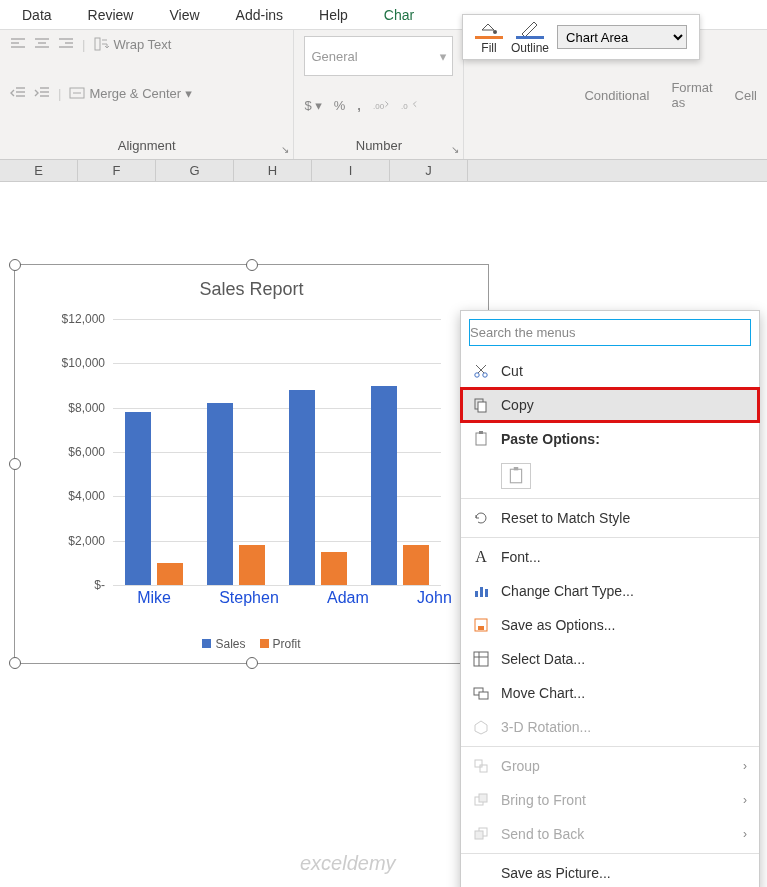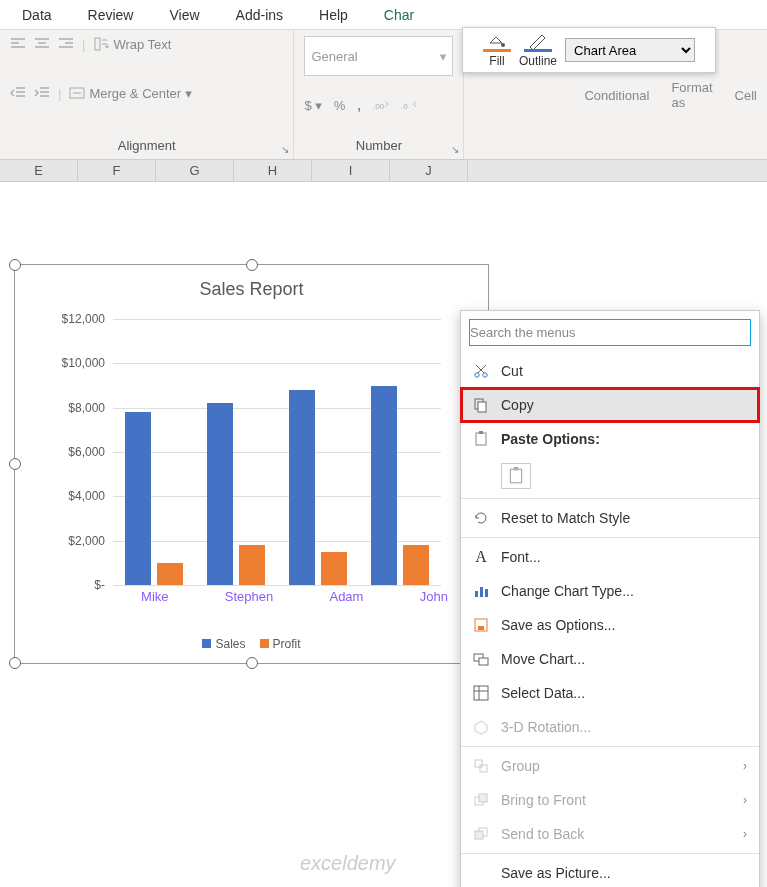--- a/index.html
+++ b/index.html
@@ -14,21 +14,21 @@
 .ribbon { height: 130px; display: flex; background: #f3f2f1; border-bottom: 1px solid #ccc; position: relative; }
 .rgroup { border-right: 1px solid #ddd; padding: 6px 10px 2px 10px; display: flex; flex-direction: column; justify-content: space-between; position: relative; }
 .rgroup-row { display: flex; gap: 8px; align-items: center; color: #888; }
 .rgroup-row .ibtn { display: flex; align-items: center; gap: 4px; font-size: 13px; color: #888; }
 .rgroup-title { text-align: center; color: #555; font-size: 13px; margin-top: 4px; padding-bottom: 4px; }
 .dlaunch { position: absolute; right: 4px; bottom: 4px; font-size: 10px; color: #888; }
 .num-format { width: 160px; height: 40px; border: 1px solid #ccc; background: #fff; padding: 2px 6px; color: #999; display: flex; align-items: center; justify-content: space-between; }
 .ibtn svg { width: 16px; height: 16px; }
 
 
-.mini-toolbar { position: absolute; left: 462px; top: 27px; background: #fff; border: 1px solid #ccc; box-shadow: 0 2px 6px rgba(0,0,0,0.2); display: flex; align-items: center; padding: 4px 20px; gap: 8px; z-index: 5; }
+.mini-toolbar { position: absolute; left: 462px; top: 14px; background: #fff; border: 1px solid #ccc; box-shadow: 0 2px 6px rgba(0,0,0,0.2); display: flex; align-items: center; padding: 4px 12px; gap: 8px; z-index: 5; }
 .mini-toolbar .mbtn { display: flex; flex-direction: column; align-items: center; gap: 2px; font-size: 12px; color: #333; }
 .mini-toolbar .mbtn .micon { width: 28px; height: 20px; display: flex; align-items: center; justify-content: center; }
 .mini-toolbar select { width: 130px; height: 24px; border: 1px solid #aaa; font-size: 13px; padding: 0 4px; }
 .under-orange { border-bottom: 3px solid #ed7d31; }
 .under-blue { border-bottom: 3px solid #4472c4; }
 
 
 .styles-labels { color: #888; font-size: 13px; }
 
 
@@ -48,21 +48,21 @@
 .plot { position: absolute; left: 34px; top: 54px; width: 392px; height: 266px; }
 .ylabels { position: absolute; left: 0; top: 0; width: 60px; height: 100%; }
 .ylabel { position: absolute; left: 0; width: 56px; text-align: right; font-size: 12px; color: #595959; transform: translateY(-50%); }
 .grid { position: absolute; left: 64px; top: 0; right: 0; height: 100%; }
 .gline { position: absolute; left: 0; right: 0; border-top: 1px solid #ddd; }
 .bars { position: absolute; left: 64px; top: 0; right: 0; height: 100%; display: flex; justify-content: space-around; align-items: flex-end; }
 .bgroup { display: flex; align-items: flex-end; gap: 6px; }
 .bar { width: 26px; }
 .bar.sales { background: #4472c4; }
 .bar.profit { background: #ed7d31; }
-.xlabels { position: absolute; left: 98px; top: 324px; right: 12px; display: flex; justify-content: space-around; font-size: 13px; color: #8b5cf6; }
+.xlabels { position: absolute; left: 98px; top: 324px; right: 12px; display: flex; justify-content: space-around; font-size: 16px; color: #1d4ed8; }
 .legend { position: absolute; left: 0; right: 0; bottom: 12px; display: flex; justify-content: center; gap: 14px; font-size: 12px; color: #595959; }
 .legend .sw { display: inline-block; width: 9px; height: 9px; margin-right: 4px; }
 
 .watermark { position: absolute; left: 300px; top: 670px; color: #ccc; font-size: 20px; font-style: italic; text-align: center; }
 
 
 .ctx { position: absolute; left: 460px; top: 128px; width: 300px; background: #fff; border: 1px solid #ccc; box-shadow: 0 4px 12px rgba(0,0,0,0.25); z-index: 10; padding-bottom: 2px; }
 .ctx .search { margin: 8px; padding: 5px 0; border: 1px solid #0ea5e9; color: #888; font-size: 13px; }
 .ctx .sep { border-top: 1px solid #e0e0e0; margin: 2px 0; }
 .ctx .item { display: flex; align-items: center; padding: 7px 12px 7px 10px; font-size: 14px; color: #333; gap: 10px; min-height: 34px; }
@@ -368,36 +368,36 @@
           <svg width="16" height="16" viewBox="0 0 16 16">
             <rect x="2" y="2" width="12" height="12" fill="none" stroke="#ed7d31"></rect>
             <rect x="5" y="9" width="6" height="4" fill="#ed7d31"></rect>
           </svg>
         </span>
       <span>Save as Options...</span>
     </div>
     <div class="item">
       <span class="ic">
           <svg width="16" height="16" viewBox="0 0 16 16">
-            <rect x="1" y="3" width="9" height="7" fill="none" stroke="#666"></rect>
-            <rect x="6" y="7" width="9" height="7" fill="#fff" stroke="#666"></rect>
-          </svg>
-        </span>
-      <span>Move Chart...</span>
-    </div>
-    <div class="item">
-      <span class="ic">
-          <svg width="16" height="16" viewBox="0 0 16 16">
             <rect x="1" y="1" width="14" height="14" fill="none" stroke="#666"></rect>
             <line x1="1" y1="6" x2="15" y2="6" stroke="#666"></line>
             <line x1="6" y1="1" x2="6" y2="15" stroke="#666"></line>
           </svg>
         </span>
       <span>Select Data...</span>
     </div>
+    <div class="item">
+      <span class="ic">
+          <svg width="16" height="16" viewBox="0 0 16 16">
+            <rect x="1" y="3" width="9" height="7" fill="none" stroke="#666"></rect>
+            <rect x="6" y="7" width="9" height="7" fill="#fff" stroke="#666"></rect>
+          </svg>
+        </span>
+      <span>Move Chart...</span>
+    </div>
     <div class="item disabled">
       <span class="ic">
           <svg width="16" height="16" viewBox="0 0 16 16">
             <path d="M2 6 L8 2 L14 6 L14 12 L8 15 L2 12 Z" fill="none" stroke="#ccc"></path>
           </svg>
         </span>
       <span>3-D Rotation...</span>
     </div>
     <div class="sep"></div>
     <div class="item disabled">

